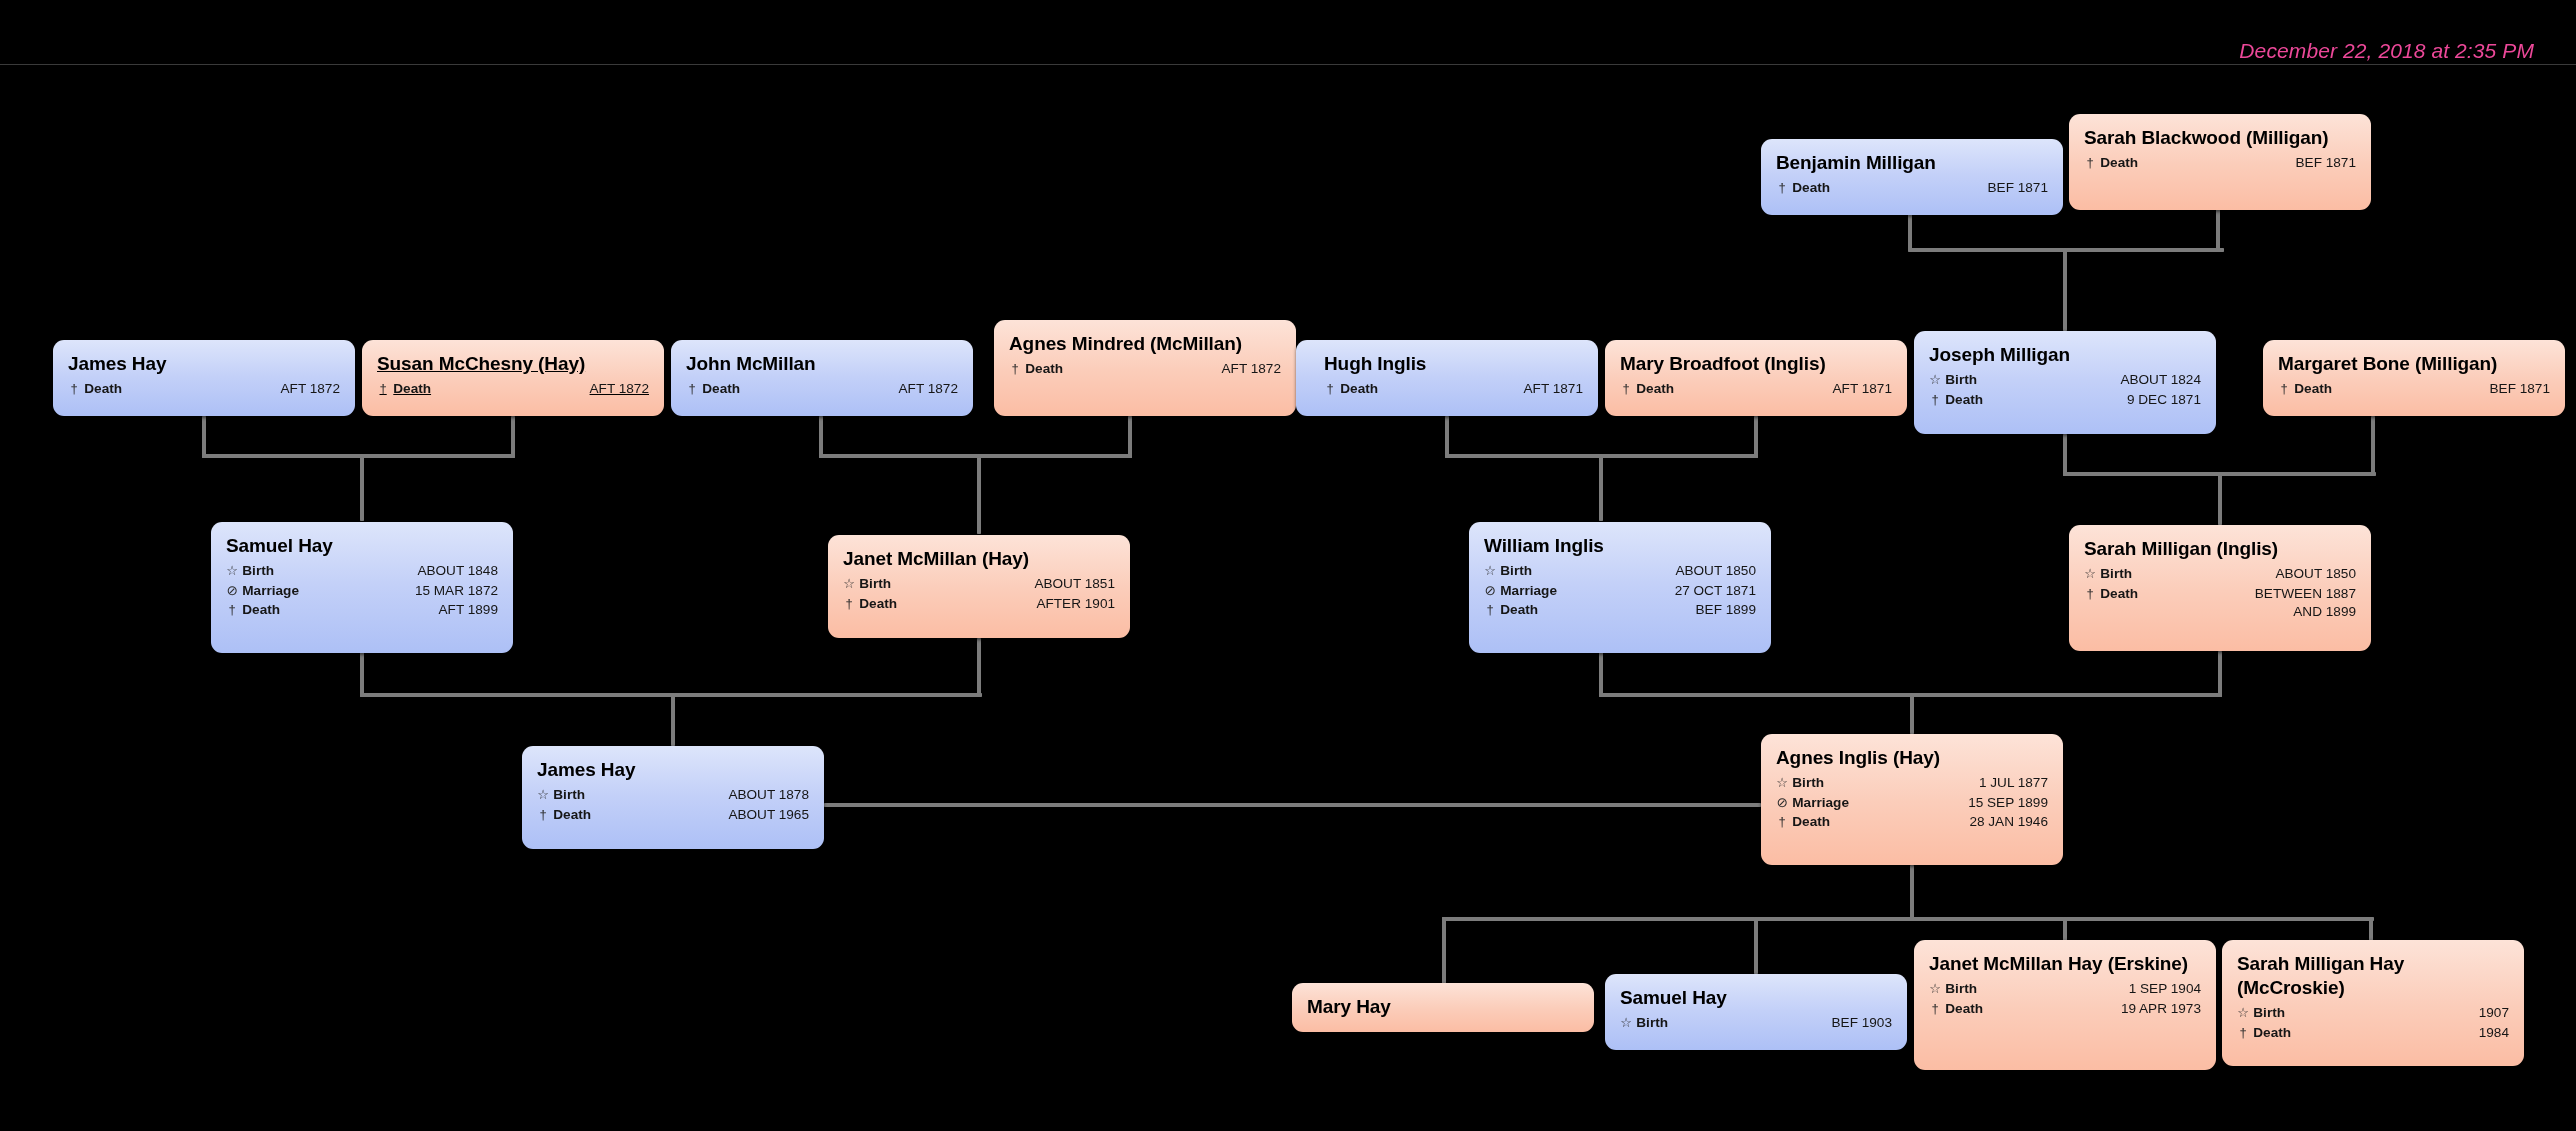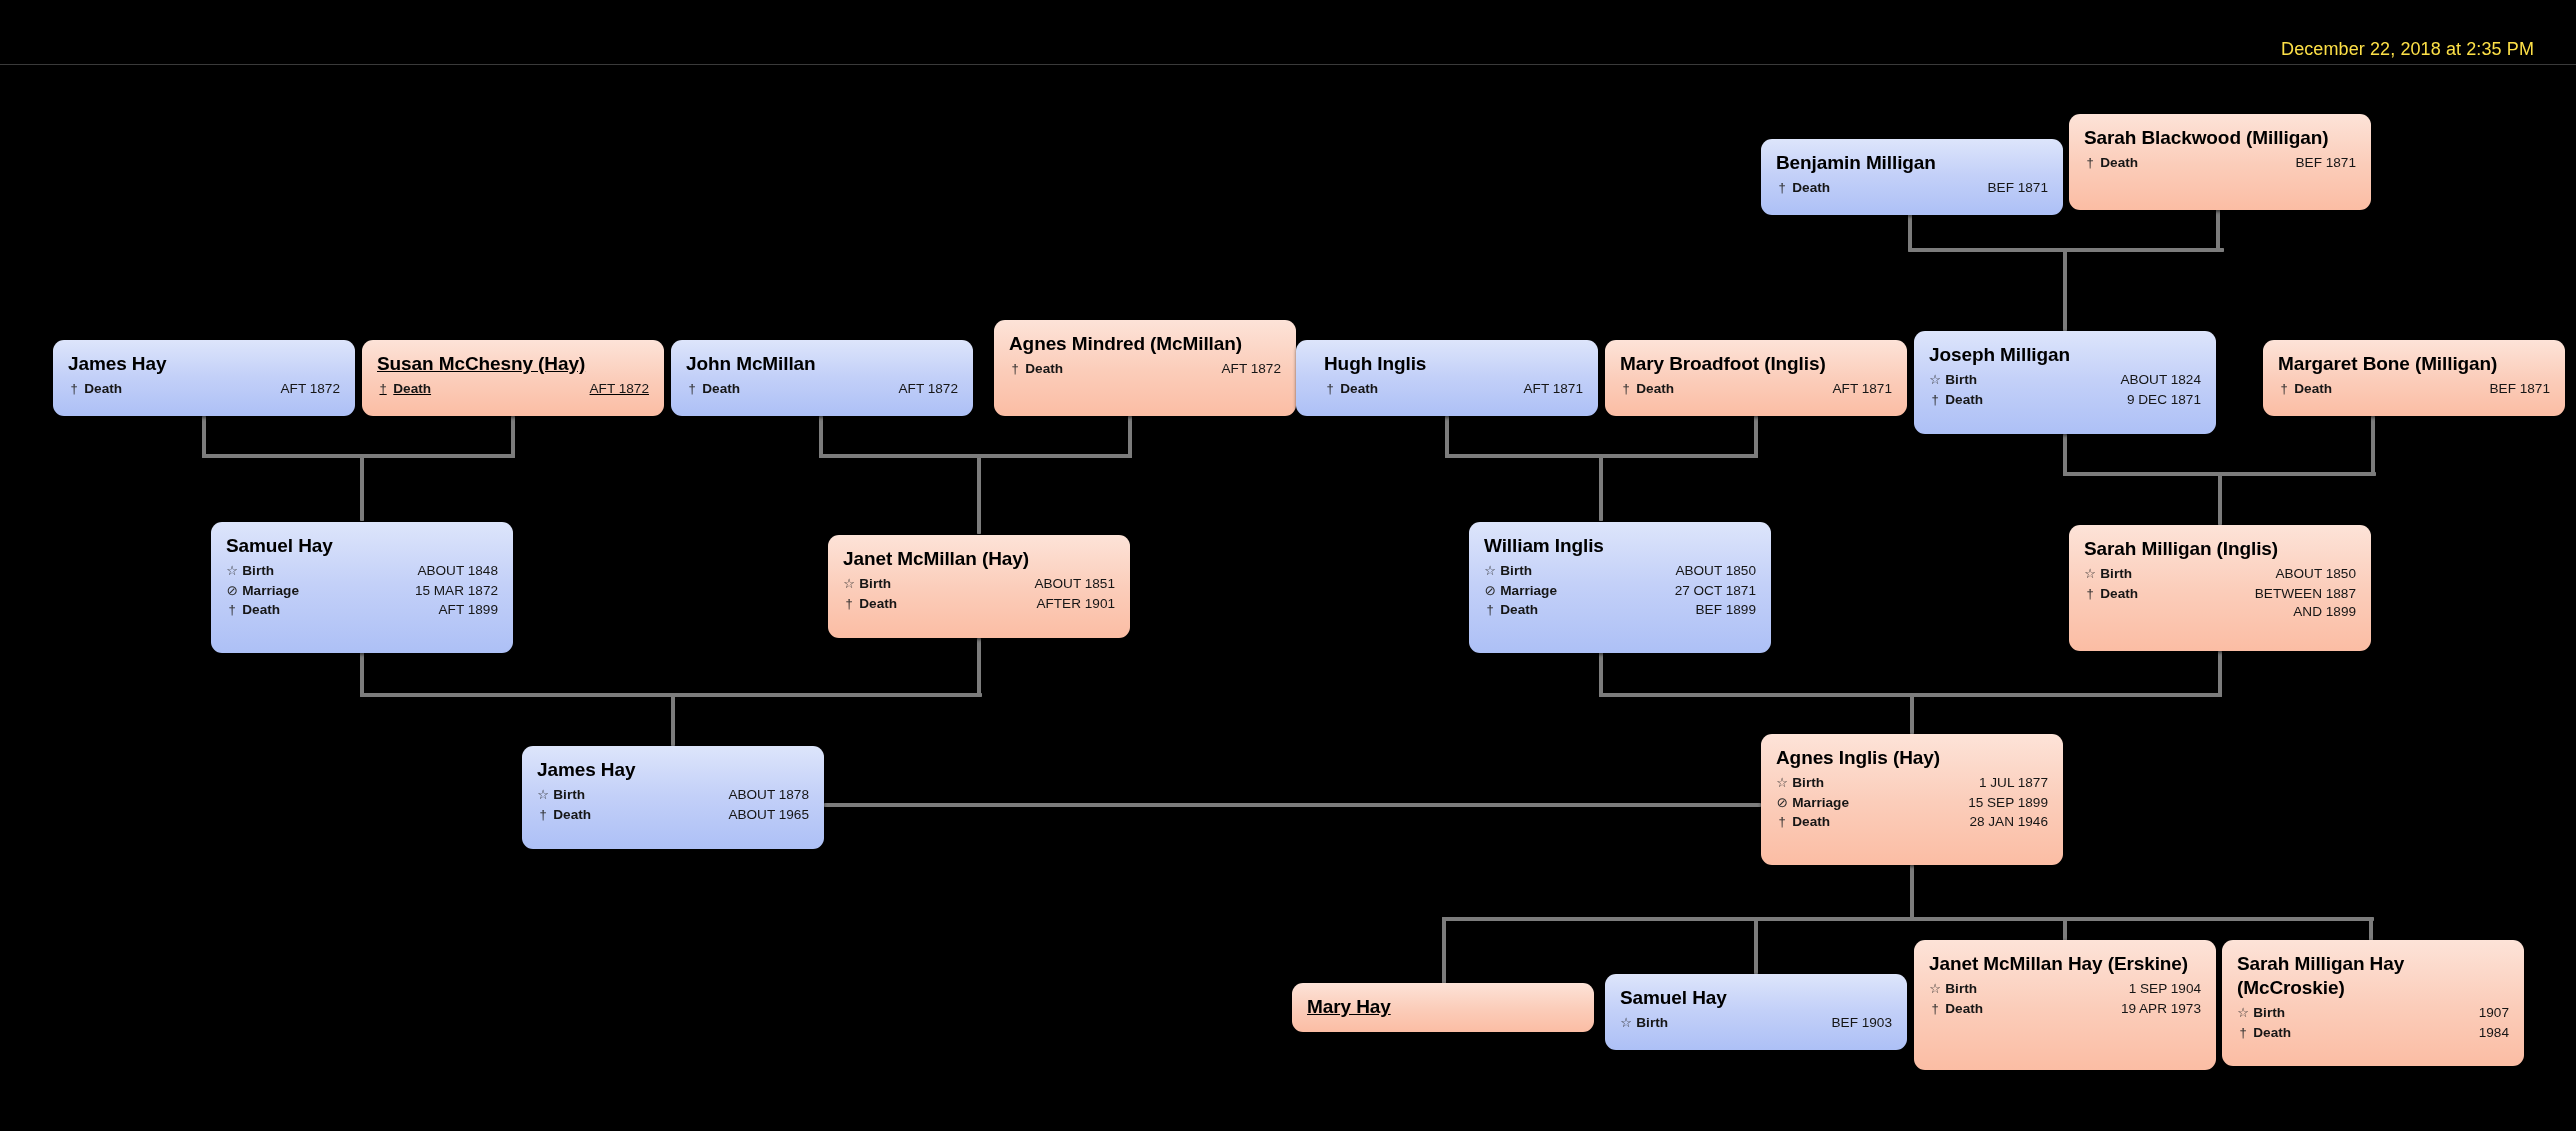--- a/index.html
+++ b/index.html
@@ -22,24 +22,25 @@
     position: absolute;
     left: 0; top: 0;
     width: 2576px;
     height: 65px;
     border-bottom: 1.4px solid #3a3a3a;
   }
   #header-date {
     position: absolute;
     right: 42px;
     top: 39px;
-    font-size: 18px;
-    color: #fde047;
+    font-size: 21px;
+    color: #ec4899;
     letter-spacing: 0.1px;
     white-space: nowrap;
+    font-style: italic;
   }
 
   
   .conn {
     position: absolute;
     background: #7c7c7c;
     border-radius: 0.7px;
   }
 
   
@@ -57,21 +58,21 @@
     background: linear-gradient(180deg, #fde3d8 0%, #fbcdba 52%, #fbbda4 100%);
   }
   .card .pname {
     font-size: 19px;
     font-weight: bold;
     color: #000000;
     line-height: 1.26;
     letter-spacing: -0.1px;
     margin-bottom: 4.8px;
   }
-  .card.name-only .pname { margin-bottom: 8px; text-decoration: underline; }
+  .card.name-only .pname { margin-bottom: 8px; }
 
   .frow {
     display: flex;
     align-items: flex-start;
     justify-content: space-between;
     gap: 11px;
     line-height: 1.33;
     margin-top: 1.4px;
   }
   .flabel {

